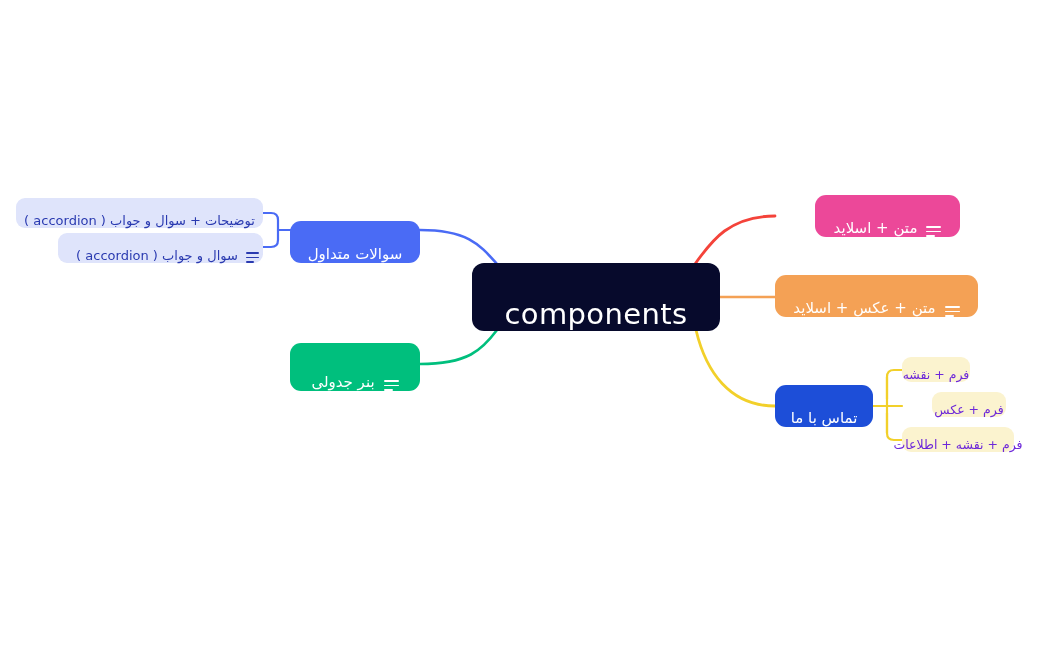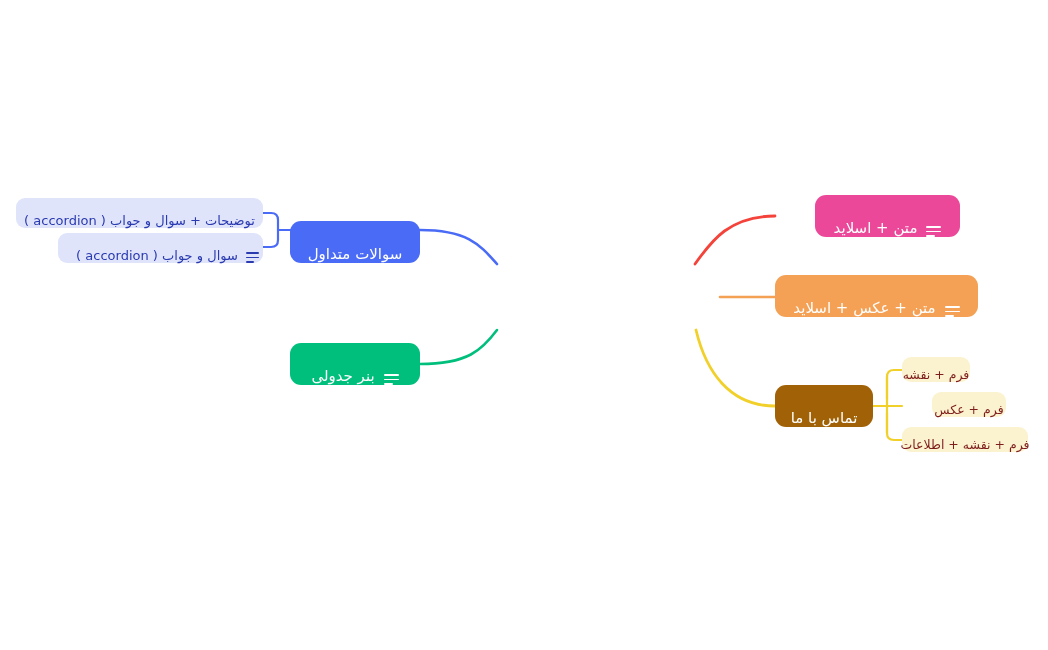--- a/index.html
+++ b/index.html
@@ -66,62 +66,62 @@
     padding: 0 15px;
   }
   .branch-blue {
     left: 290px; top: 209px;
     width: 130px; height: 42px;
     background: #4a6bf5;
     margin-top: 12px;
   }
   .branch-green {
     left: 290px; top: 343px;
-    width: 130px; height: 42px;
+    width: 130px; height: 48px;
     background: #00bf7d;
   }
   .branch-red {
     left: 815px; top: 195px;
     width: 145px; height: 42px;
     background: #ec4899;
   }
   .branch-orange {
     left: 775px; top: 275px;
     width: 203px; height: 42px;
     background: #f4a155;
   }
   .branch-yellow {
     left: 775px; top: 385px;
     width: 98px; height: 42px;
-    background: #a16207;
+    background: #1d4ed8;
   }
 
   
   .leaf {
     border-radius: 9px;
     font-size: 12.5px;
     padding: 0 10px;
     gap: 8px;
   }
   .leaf-blue {
     background: #dfe4fb;
     color: #2a3ab0;
     font-size: 13px;
     height: 30px;
   }
   .leaf-yellow {
     background: #fbf3cf;
-    color: #7f1d1d;
+    color: #6d28d9;
     height: 25px;
   }
   .lb1 { left: 16px;  top: 198px; width: 247px; }
   .lb2 { left: 58px;  top: 233px; width: 205px; padding-left: 24px; }
   .ly1 { left: 902px; top: 357px; width: 68px; }
   .ly2 { left: 902px; top: 392px; width: 74px; margin-left: 30px; }
-  .ly3 { left: 902px; top: 427px; width: 126px; }
+  .ly3 { left: 902px; top: 427px; width: 112px; }
 
   
   .note-icon {
     display: inline-flex;
     flex-direction: column;
     align-items: flex-start;
     justify-content: center;
     gap: 3px;
     flex: none;
     direction: ltr;
@@ -158,20 +158,23 @@
 
     <path d="M 290 230 L 278 230 M 278 230 L 278 230
              M 263 213 L 271 213 Q 278 213 278 220 L 278 240 Q 278 247 271 247 L 263 247" fill="none" stroke="#4a6bf5" stroke-width="2.2" stroke-linecap="round"></path>
     <path d="M 278 230 L 290 230" fill="none" stroke="#4a6bf5" stroke-width="2.2" stroke-linecap="round"></path>
 
     <path d="M 902 370 L 894 370 Q 887 370 887 377 L 887 399
              M 887 413 L 887 433 Q 887 440 894 440 L 902 440" fill="none" stroke="#f2d02a" stroke-width="2.2" stroke-linecap="round"></path>
     <path d="M 887 377 L 887 433 M 873 406 L 902 406" fill="none" stroke="#f2d02a" stroke-width="2.2" stroke-linecap="round"></path>
   </svg>
 
+  <div class="node root">
+    <span class="label">components</span>
+  </div>
 
   <div class="node branch branch-blue">
     <span class="label">سوالات متداول</span>
   </div>
 
   <div class="node leaf leaf-blue lb1">
     <span class="label">توضیحات + سوال و جواب ( accordion )</span>
   </div>
 
   <div class="node leaf leaf-blue lb2">

